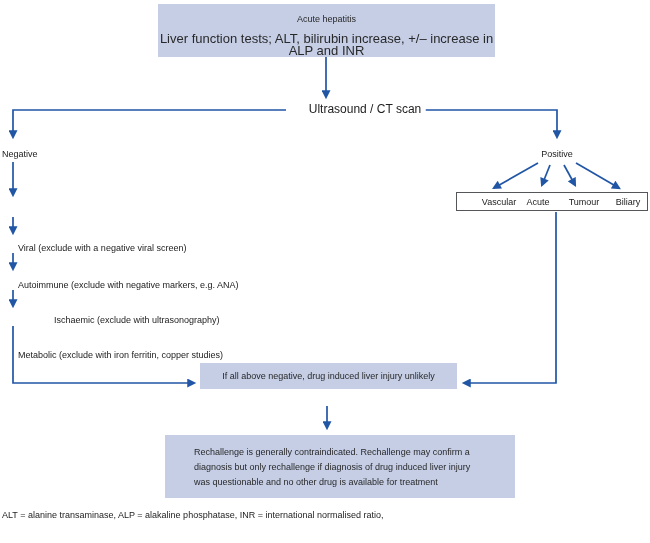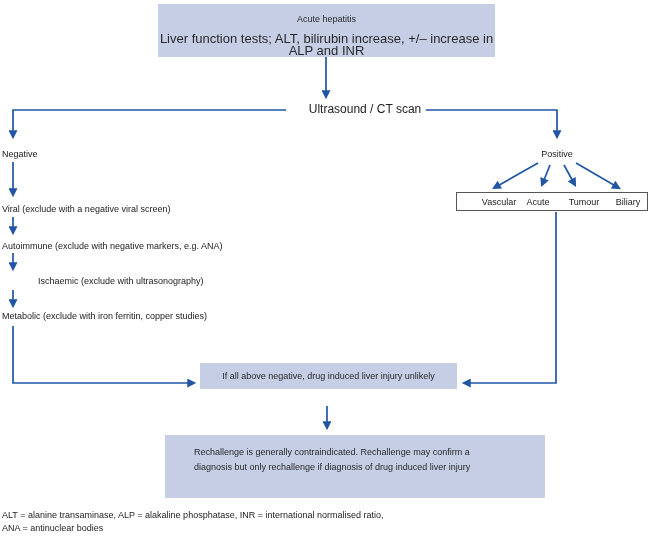--- a/index.html
+++ b/index.html
@@ -8,35 +8,35 @@
   .lines-layer{position:absolute;left:0;top:0;width:650px;height:543px;}
   .box{position:absolute;background:#c5cee4;color:#29292b;}
   .top-box{left:158px;top:4px;width:337px;height:53px;text-align:center;}
   .top-box .t1{margin-top:9px;font-size:9px;line-height:12px;}
   .top-box .t2{margin-top:8px;font-size:13px;line-height:12px;}
   .scan-label{position:absolute;left:321px;top:109px;transform:translate(-50%,-50%);
     background:#ffffff;padding:0 4px;font-size:12px;white-space:nowrap;margin-left:44px;}
   .branch-label{position:absolute;font-size:9px;white-space:nowrap;}
   .neg-label{left:2px;top:149px;}
   .pos-label{left:557px;top:149px;transform:translateX(-50%);}
-  .step{position:absolute;left:2px;font-size:9px;white-space:nowrap;}
+  .step{position:absolute;left:18px;font-size:9px;white-space:nowrap;margin-top:39px;}
   .step-0{top:204px;}
   .step-1{top:241px;text-align:center;}
   .step-2{top:276px;padding-left:36px;}
   .step-3{top:311px;}
   .category-box{position:absolute;left:456px;top:192px;width:192px;height:19px;
     background:#ffffff;border:1px solid #55565a;box-sizing:border-box;}
   .cat{position:absolute;top:50%;transform:translate(-50%,-50%);font-size:9px;white-space:nowrap;}
   .cat-0{left:42px;}
   .cat-1{left:81px;}
   .cat-2{left:127px;}
   .cat-3{left:171px;}
   .unlikely-box{left:200px;top:363px;width:257px;height:26px;display:flex;
     align-items:center;justify-content:center;font-size:9px;}
-  .rechallenge-box{left:165px;top:435px;width:380px;height:63px;box-sizing:border-box;
+  .rechallenge-box{left:165px;top:435px;width:350px;height:63px;box-sizing:border-box;
     padding:10px 8px 0 29px;font-size:9px;}
   .rechallenge-box .rl{line-height:15px;white-space:nowrap;}
   .footnote{position:absolute;left:2px;top:509px;font-size:9px;line-height:13px;color:#1d1d1f;}
   .footnote div{white-space:nowrap;}
 </style>
 </head>
 <body>
 
 <div class="canvas">
 
@@ -85,20 +85,20 @@
     <span class="cat cat-3">Biliary</span>
   </div>
 
   <div class="box unlikely-box">
     <span>If all above negative, drug induced liver injury unlikely</span>
   </div>
 
   <div class="box rechallenge-box">
     <div class="rl">Rechallenge is generally contraindicated. Rechallenge may confirm a</div>
     <div class="rl">diagnosis but only rechallenge if diagnosis of drug induced liver injury</div>
+    <div class="rl">was questionable and no other drug is available for treatment</div>
   </div>
 
   <div class="footnote">
     <div>ALT = alanine transaminase, ALP = alakaline phosphatase, INR = international normalised ratio,</div>
-    <div>ANA = antinuclear bodies</div>
   </div>
 
 </div>
 
 </body></html>

